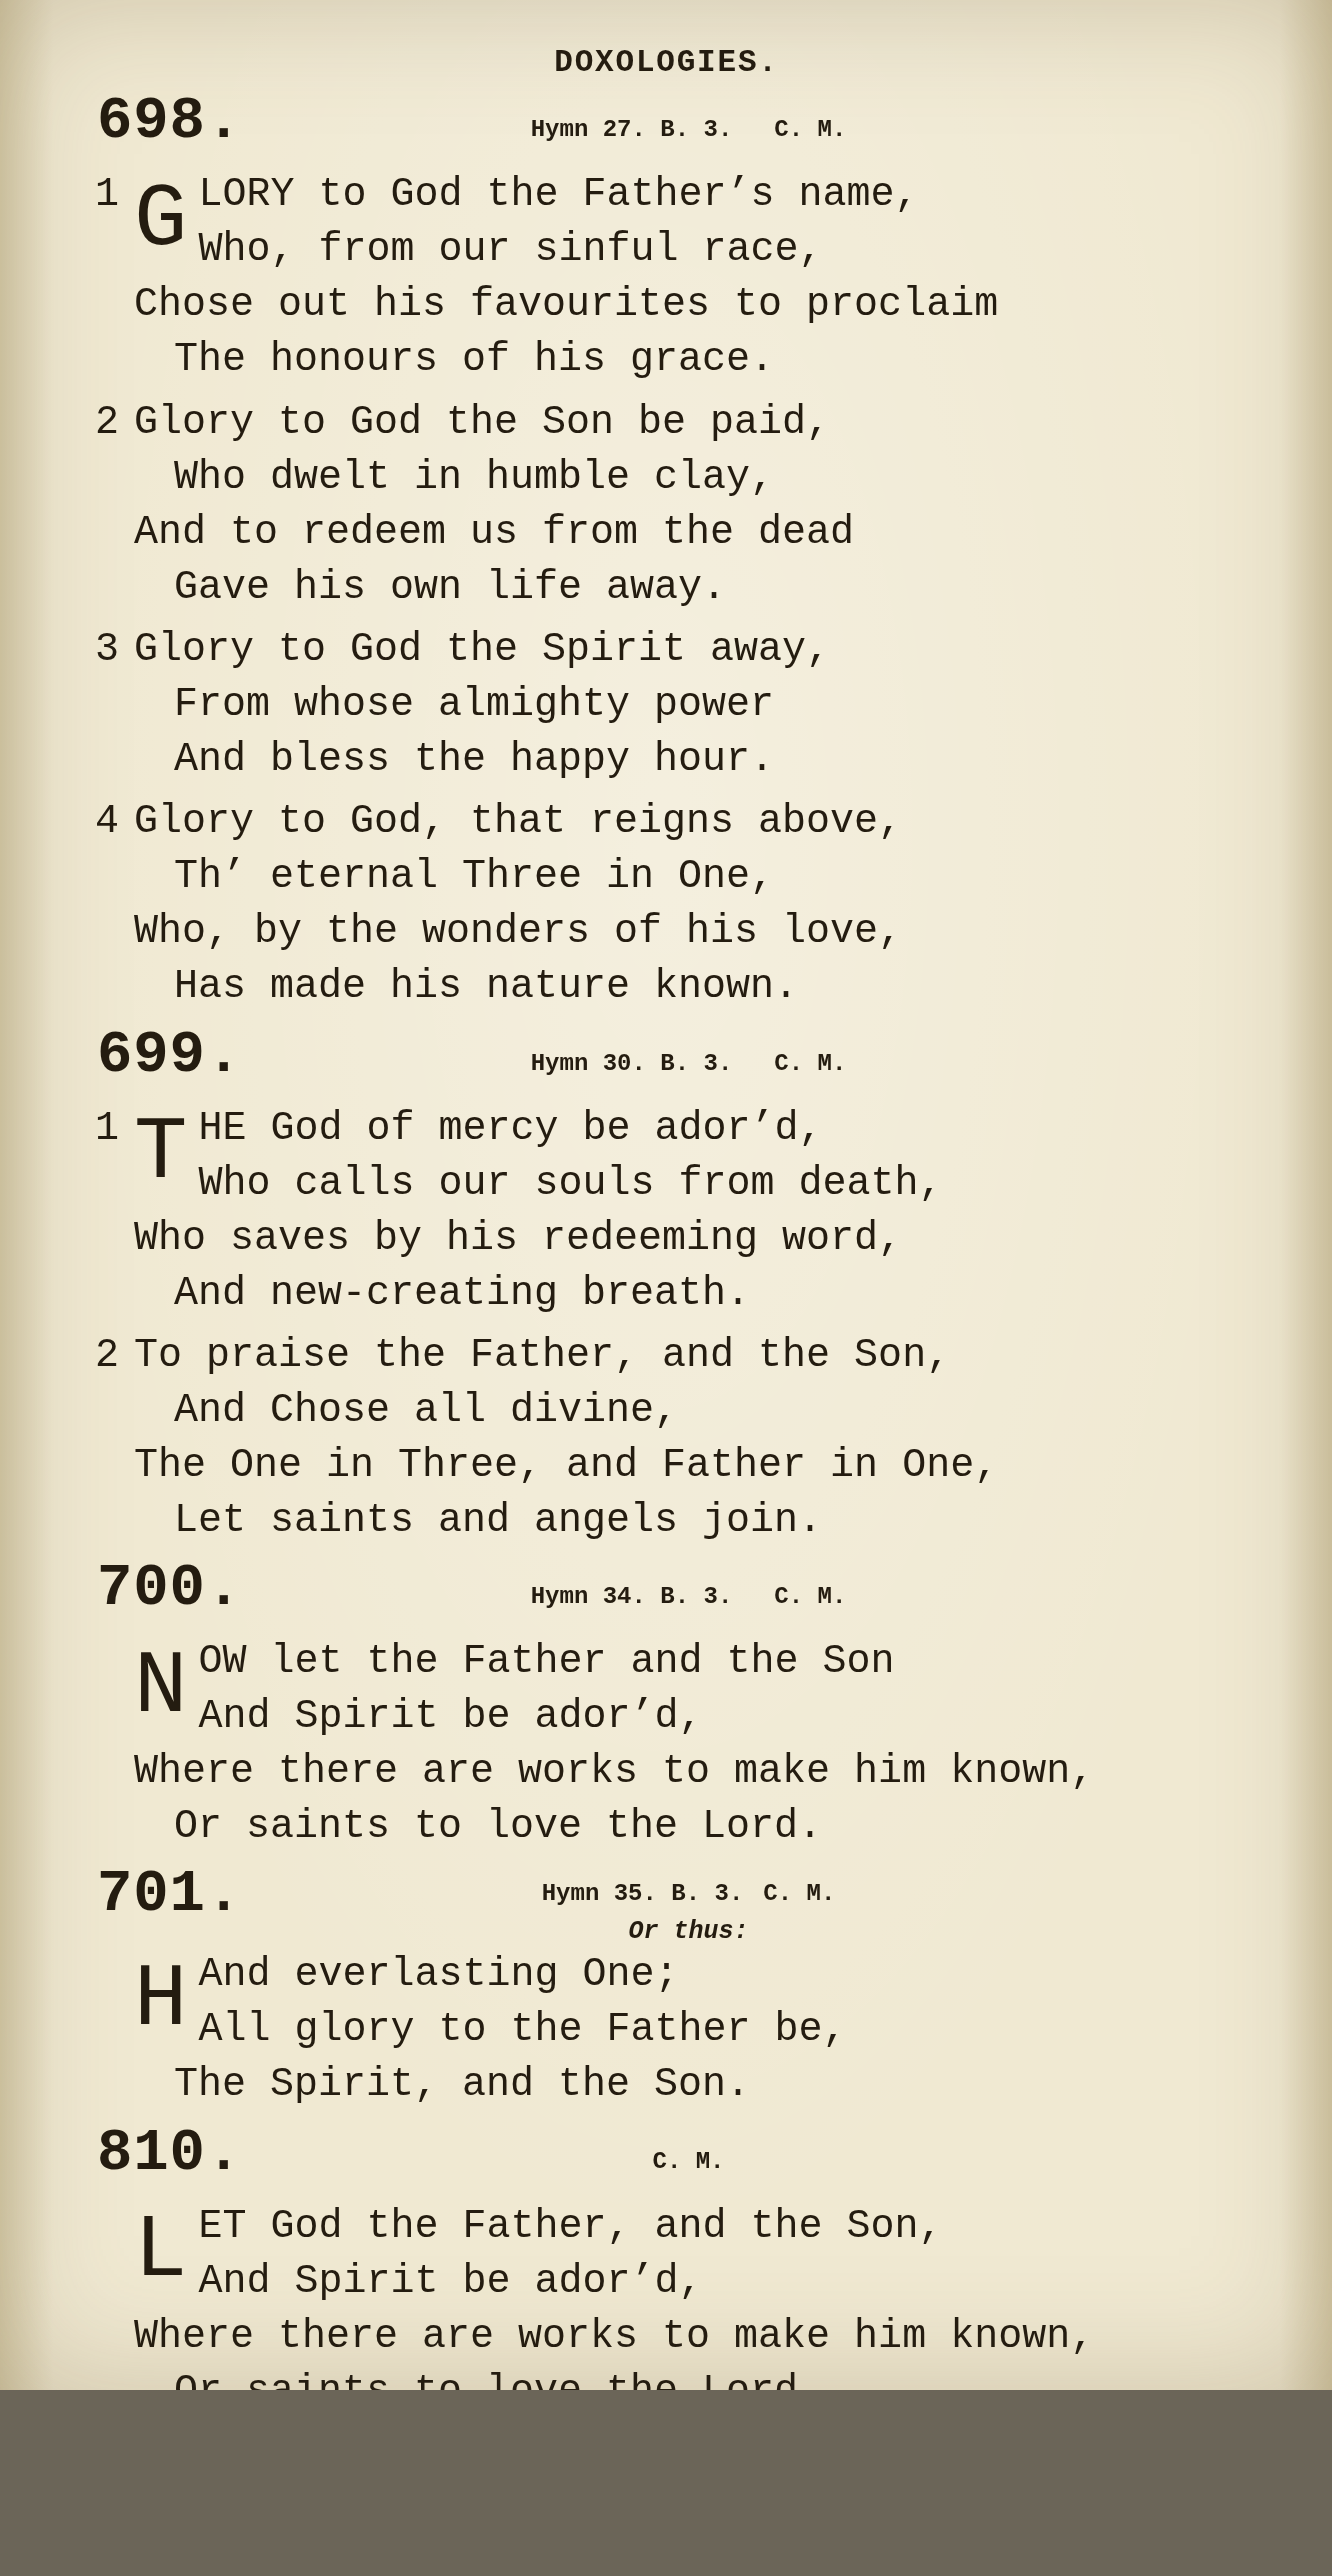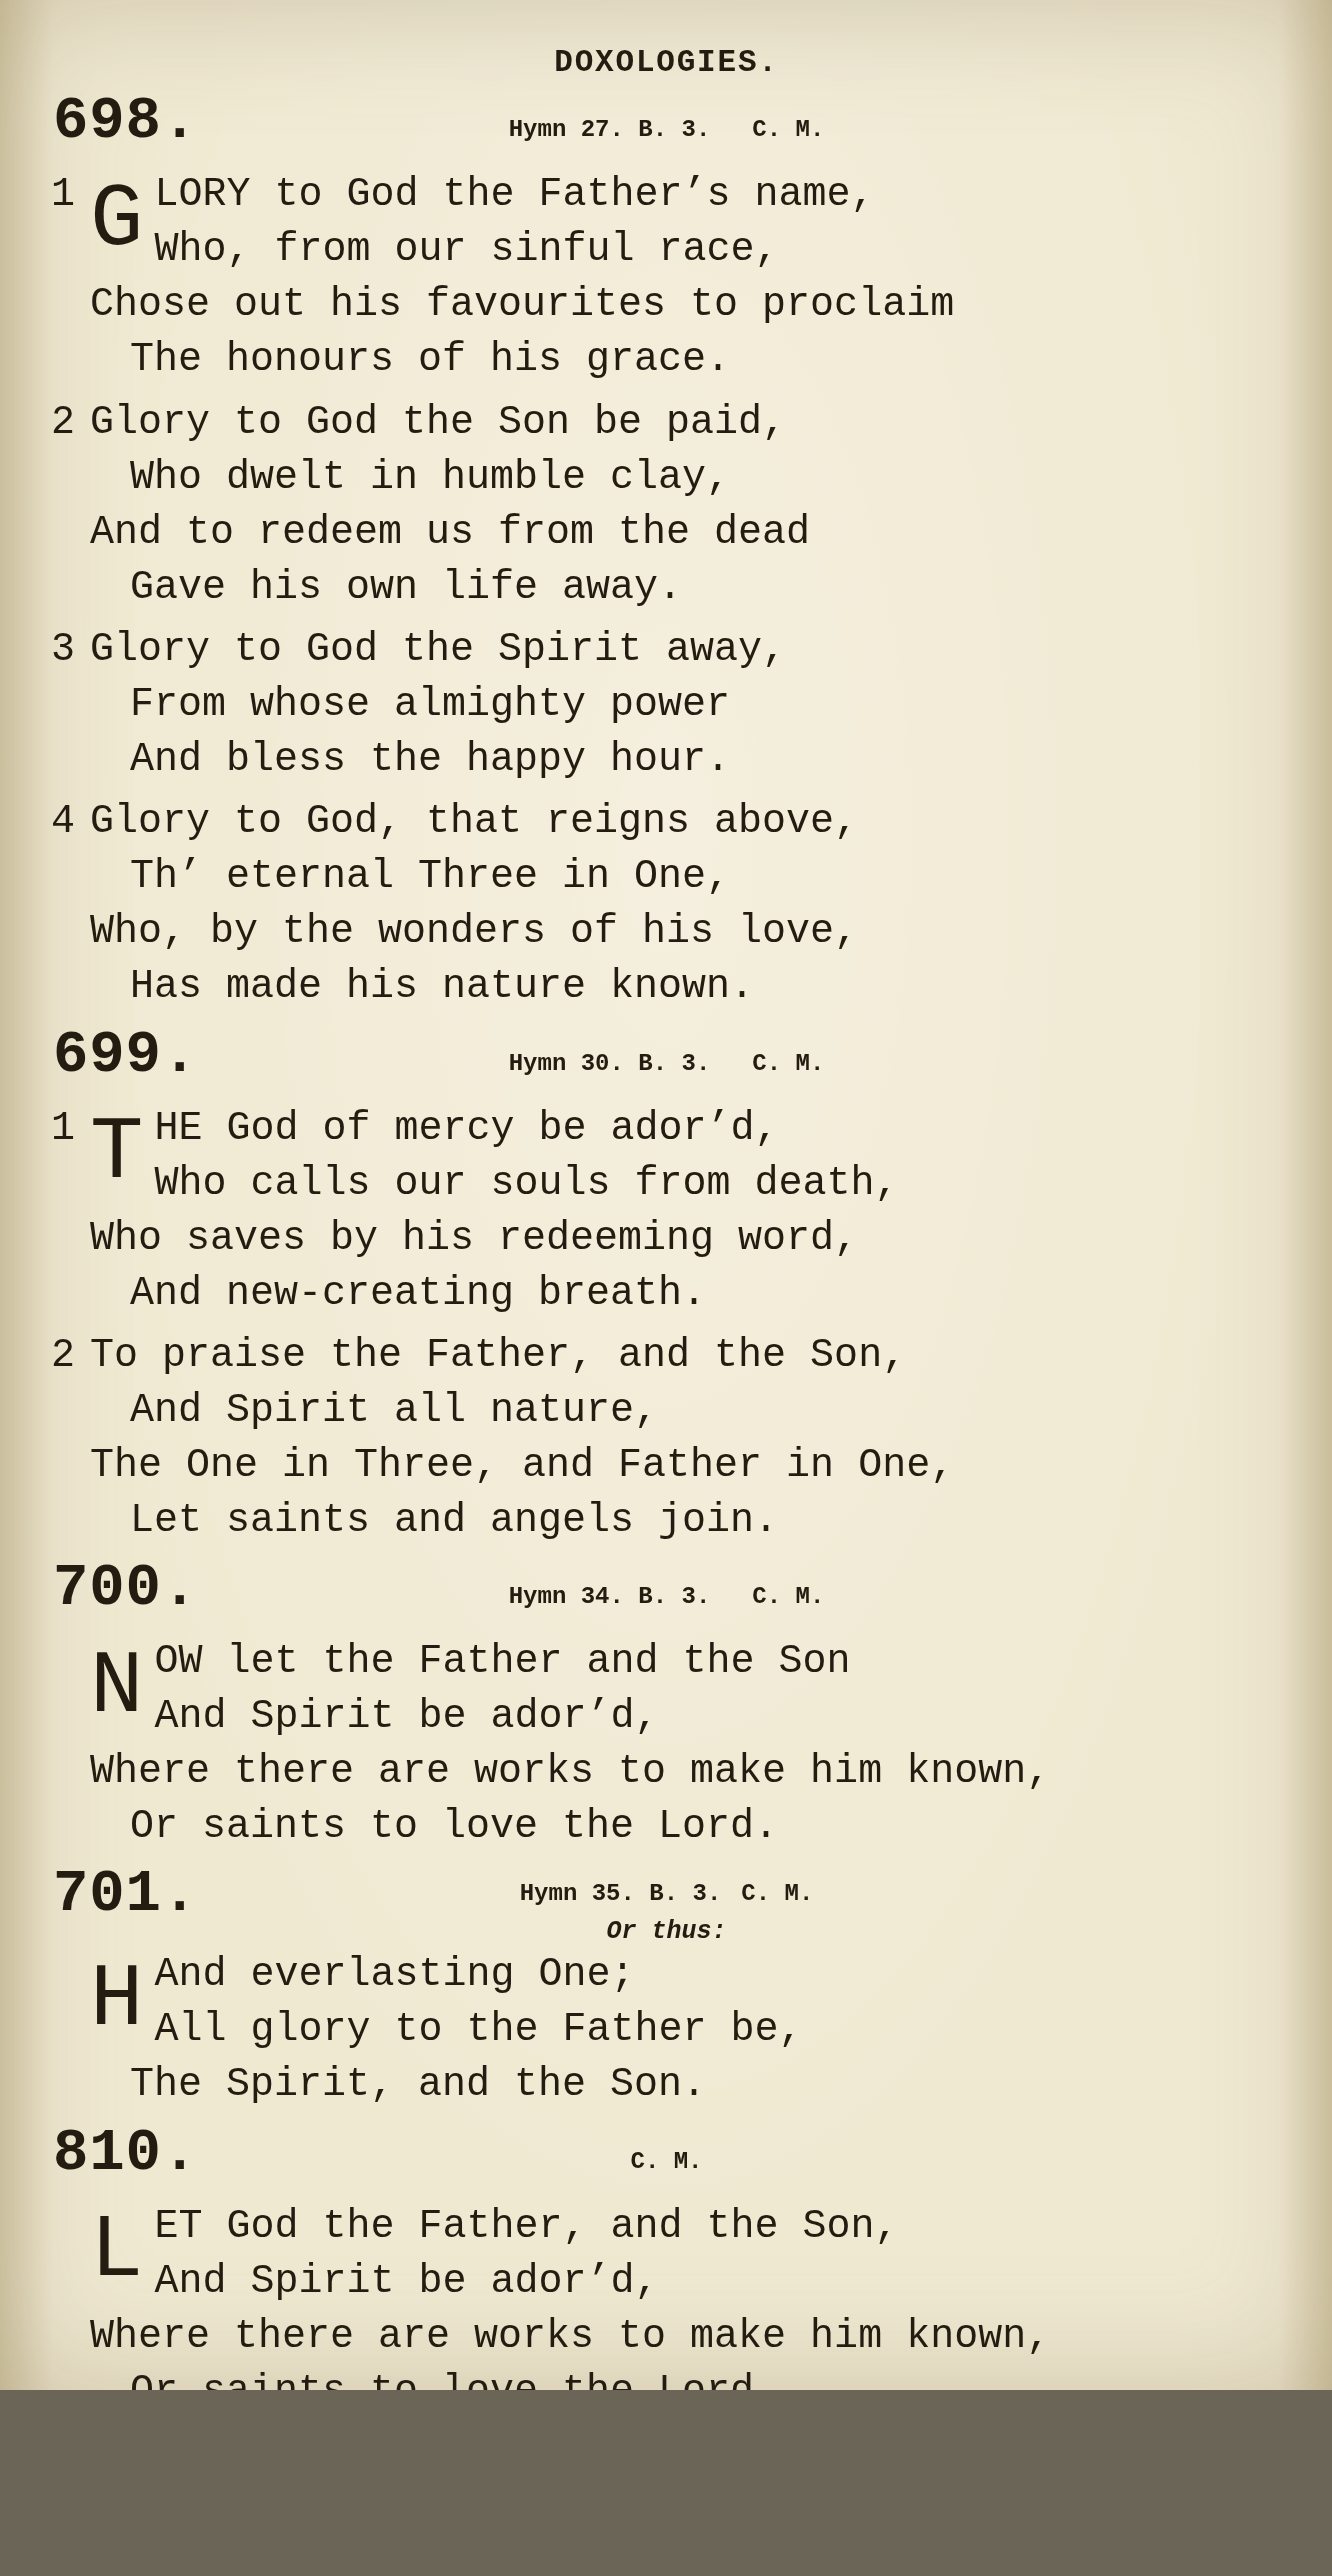--- a/index.html
+++ b/index.html
@@ -20,21 +20,21 @@
     line-height: 55px;
   }
   .page-header {
     text-align: center;
     font-weight: bold;
     font-size: 31px;
     line-height: 37px;
     letter-spacing: 1.8px;
     padding-top: 44px;
   }
-  .hymn { margin-top: 7.4px; }
+  .hymn { margin-top: 7.4px; margin-left: 44px; }
   .hymn-head {
     position: relative;
     min-height: 77px;
     text-align: center;
   }
   .hymn-number {
     position: absolute;
     left: 53px;
     top: 1.8px;
     font-size: 59px;
@@ -156,21 +156,21 @@
               <div class="line">Who saves by his redeeming word,</div>
               <div class="line indent">And new-creating breath.</div>
             </div>
   </div>
 
   <div class="stanza">
     <span class="verse-num">2</span>
     <div class="stanza-body">
 
     <div class="line">To praise the Father, and the Son,</div>
-              <div class="line indent">And Spirit all nature,</div>
+              <div class="line indent">And Chose all divine,</div>
               <div class="line">The One in Three, and Father in One,</div>
               <div class="line indent">Let saints and angels join.</div>
             </div>
   </div>
 </div>
   </section>
 
   <section class="hymn">
     <div class="hymn-head">
       <span class="hymn-number">700.</span>

